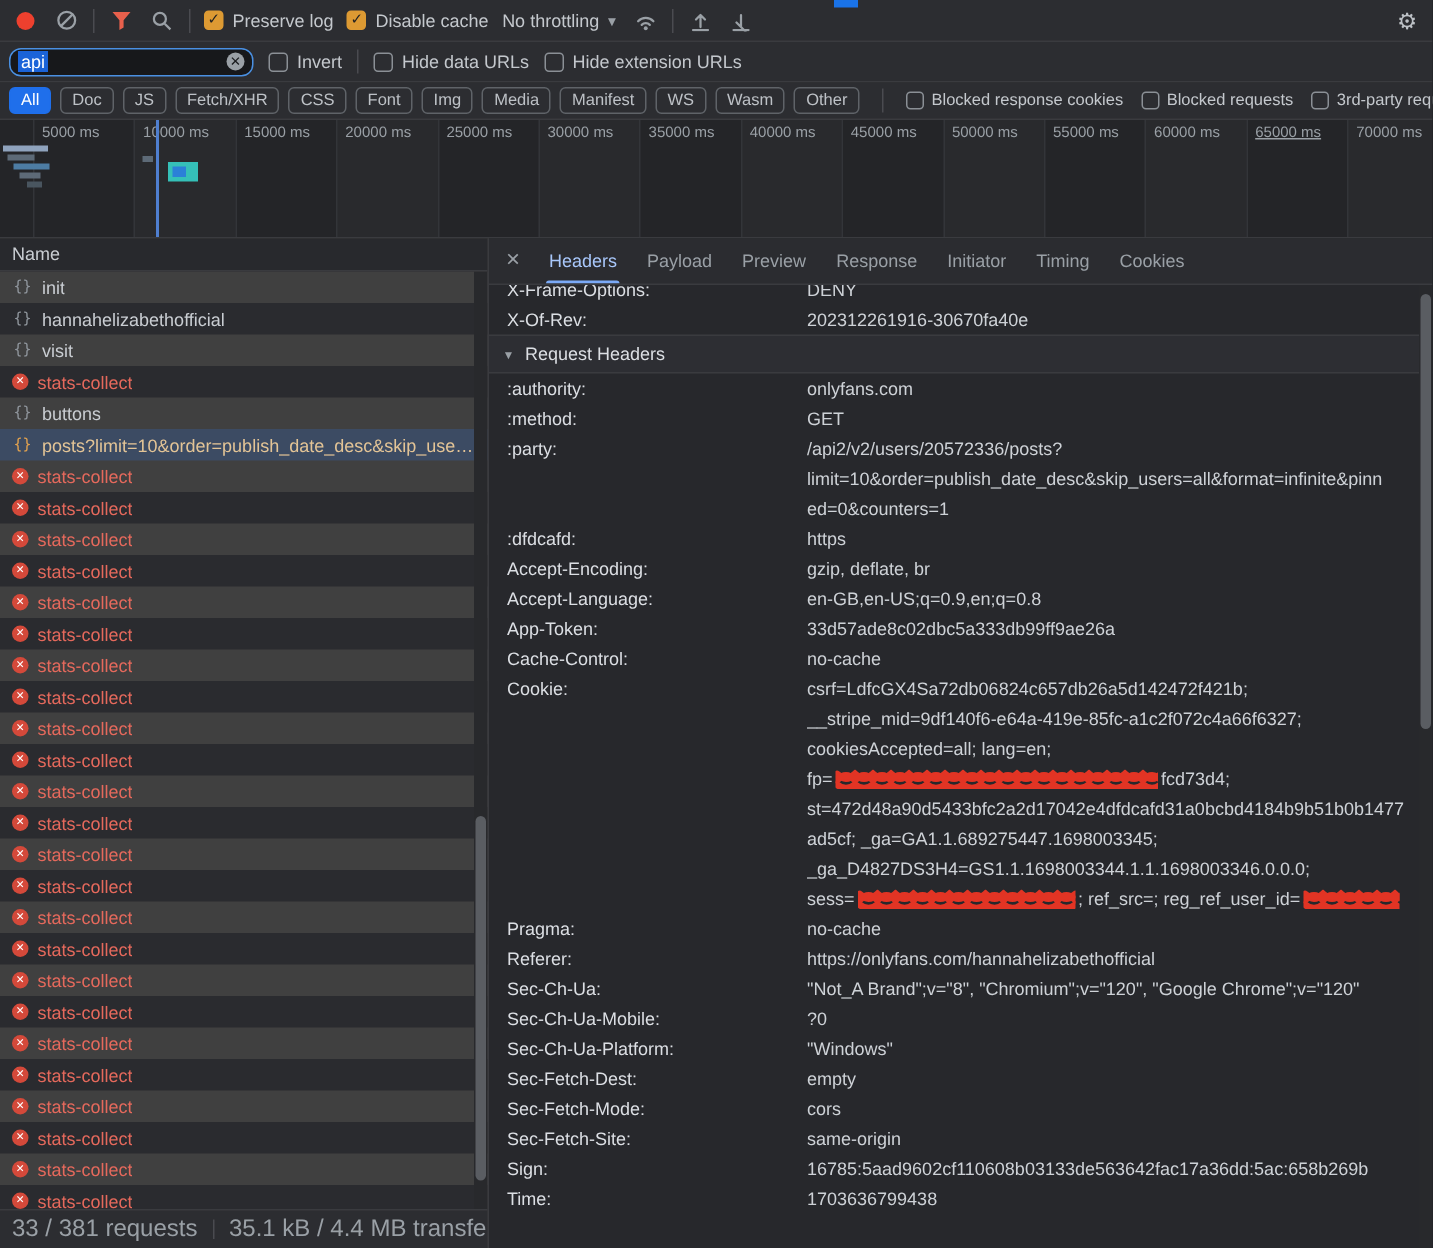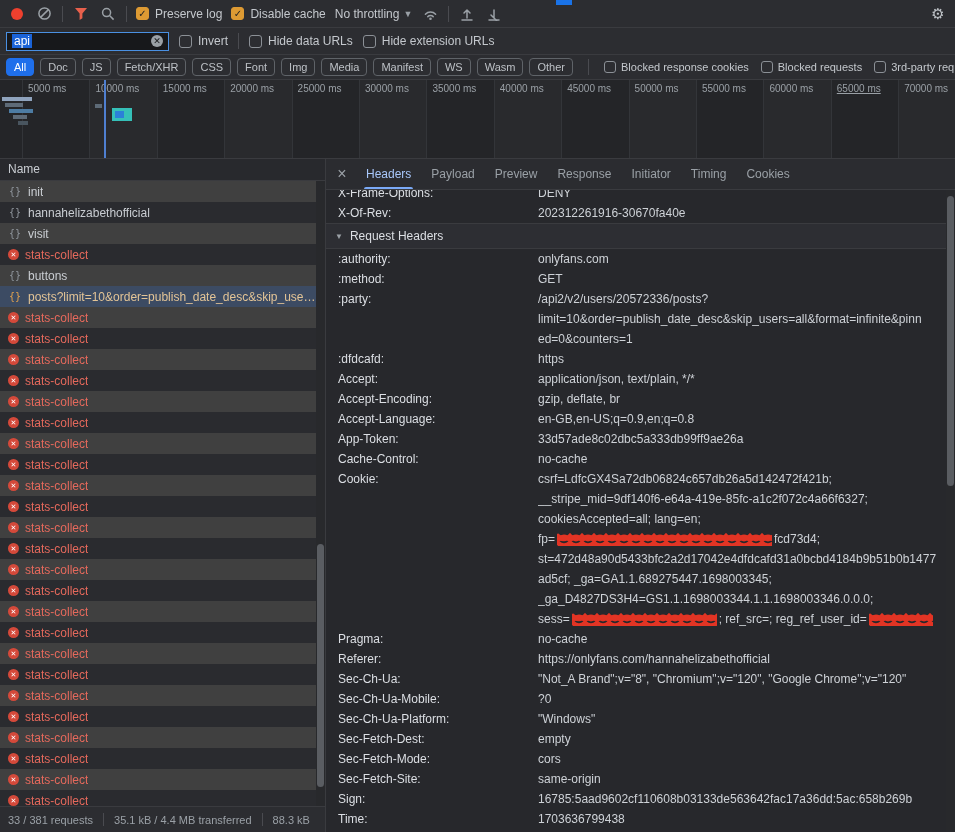--- a/index.html
+++ b/index.html
@@ -13,21 +13,21 @@
   .vdiv{width:1px;height:16px;background:#4a4b50;flex:0 0 auto}
   .ibtn{display:flex;align-items:center;justify-content:center;width:18px;height:18px;cursor:pointer;flex:0 0 auto}
   .record{width:12px;height:12px;border-radius:50%;background:#ee402e}
   .gear{margin-left:auto;color:#bdc1c6;font-size:15px}
   .cbrow{display:flex;align-items:center;gap:6px;color:#c4c8cd;white-space:nowrap;cursor:default;flex:0 0 auto}
   .cb{width:13px;height:13px;border-radius:3px;border:1.5px solid #8b9096;flex:0 0 auto;display:flex;align-items:center;justify-content:center;background:transparent;cursor:pointer}
   .cb.on{background:#dd9a33;border-color:#dd9a33;color:#1f2022;font-weight:bold;font-size:10px;line-height:1}
   .throttle{display:flex;align-items:center;gap:4px;color:#c4c8cd;cursor:pointer;flex:0 0 auto}
   .caret{font-size:9px;color:#9aa0a6}
   .blue-strip{position:absolute;left:556px;top:0;width:16px;height:5px;background:#1a73e8}
-  .finput{width:163px;height:19px;border:1px solid #4a90e2;border-radius:0;background:#17181b;display:flex;align-items:center;padding:0 5px;gap:4px;flex:0 0 auto}
+  .finput{width:163px;height:19px;border:1px solid #4a90e2;border-radius:8px;background:#17181b;display:flex;align-items:center;padding:0 5px;gap:4px;flex:0 0 auto}
   .finput .sel{background:#1a63d8;color:#fff;padding:0 2px}
   .fclear{margin-left:auto;width:12px;height:12px;border-radius:50%;background:#9aa0a6;color:#17181b;font-size:9px;line-height:12px;text-align:center;font-weight:bold;cursor:pointer}
   .chips{display:flex;gap:6px;align-items:center;flex:0 0 auto}
   .chip{height:18px;padding:0 7px;border:1px solid #5f6368;border-radius:4px;color:#bdc1c6;font-size:11px;display:flex;align-items:center;cursor:pointer;flex:0 0 auto;white-space:nowrap}
   .chip.active{background:#1f6feb;border-color:#1f6feb;color:#fff}
   .more-cbs{display:flex;gap:12px;align-items:center}
   .row3 .cbrow{font-size:11px;gap:5px}
   .row3 .cb{width:12px;height:12px}
   .overview{position:relative;height:79px;background:#242528;border-bottom:1px solid #3a3b3f;overflow:hidden;flex:0 0 auto}
   .tick-label{position:absolute;top:3px;font-size:10px;color:#9aa0a6;white-space:nowrap}
@@ -40,21 +40,21 @@
   .req-rows{flex:1;overflow:hidden;position:relative}
   .req-row{height:21px;display:flex;align-items:center;gap:6px;padding:0 8px;white-space:nowrap;cursor:pointer}
   .req-row:nth-child(even){background:#2a2b2f}
   .req-row.selected{background:#3c4b63}
   .req-name{overflow:hidden;text-overflow:ellipsis;color:#c9cdd2}
   .req-row.error .req-name{color:#e5695c}
   .req-row.doc .req-name{color:#e3c496}
   .req-icon{flex:0 0 auto;width:14px;text-align:center;font-size:10px;color:#8f959c;font-family:"DejaVu Sans Mono",monospace}
   .req-row.doc .req-icon{color:#e0a14f}
   .errb{width:11px;height:11px;border-radius:50%;background:#d4493a;color:#fff;font-size:7px;line-height:11px;text-align:center;font-weight:bold;flex:0 0 auto}
-  .statusbar{height:26px;flex:0 0 auto;border-top:1px solid #3a3b3f;background:#2c2d31;display:flex;align-items:center;gap:10px;padding:0 8px;font-size:11px;color:#9aa0a6;white-space:nowrap;overflow:hidden}
+  .statusbar{height:26px;flex:0 0 auto;border-top:1px solid #3a3b3f;background:#2c2d31;display:flex;align-items:center;gap:10px;padding:0 8px;font-size:16px;color:#9aa0a6;white-space:nowrap;overflow:hidden}
   .ssep{width:1px;height:13px;background:#4a4b50;flex:0 0 auto}
   .sb{position:absolute;width:9px;background:#28292c;z-index:3}
   .sb .thumb{position:absolute;left:1px;right:1px;border-radius:4px;background:#5a5d62}
   .right{flex:1;min-width:0;display:flex;flex-direction:column;background:#27282c;position:relative}
   .tabs{height:31px;flex:0 0 auto;display:flex;align-items:stretch;background:#2b2c30;border-bottom:1px solid #3a3b3f;padding-left:2px;overflow:hidden}
   .tab-close{width:28px;display:flex;align-items:center;justify-content:center;color:#9aa0a6;font-size:16px;cursor:pointer;flex:0 0 auto}
   .tab{display:flex;align-items:center;padding:0 10px;color:#9aa0a6;cursor:pointer;position:relative;white-space:nowrap}
   .tab.active{color:#a8c7fa}
   .tab.active::after{content:"";position:absolute;left:8px;right:8px;bottom:0;height:2px;background:#7baaf7;border-radius:2px 2px 0 0}
   .detail{flex:1;overflow:hidden}
@@ -439,28 +439,20 @@
             </div>
             <div class="hdr-row">
               <div class="hdr-name">:dfdcafd:</div>
               <div class="hdr-value">
                 <div class="hdr-line">
                   <span>https</span>
                 </div>
               </div>
             </div>
             <div class="hdr-row">
-              <div class="hdr-name">Accept:</div>
-              <div class="hdr-value">
-                <div class="hdr-line">
-                  <span>application/json, text/plain, */*</span>
-                </div>
-              </div>
-            </div>
-            <div class="hdr-row">
               <div class="hdr-name">Accept-Encoding:</div>
               <div class="hdr-value">
                 <div class="hdr-line">
                   <span>gzip, deflate, br</span>
                 </div>
               </div>
             </div>
             <div class="hdr-row">
               <div class="hdr-name">Accept-Language:</div>
               <div class="hdr-value">

